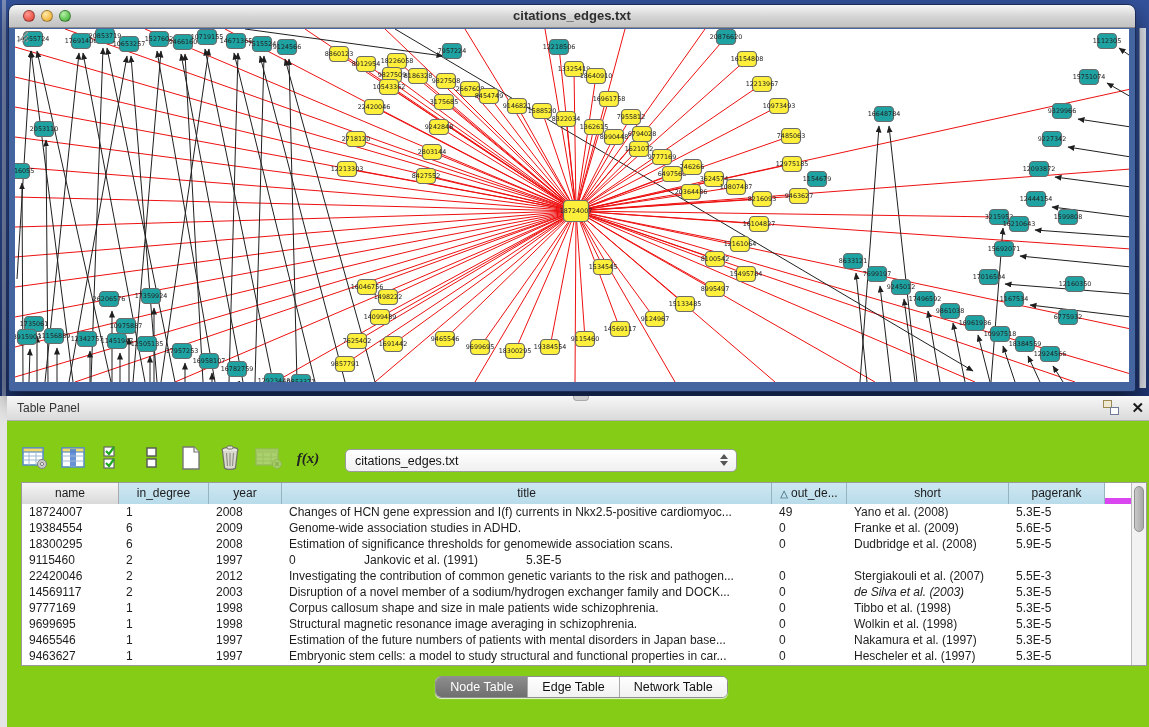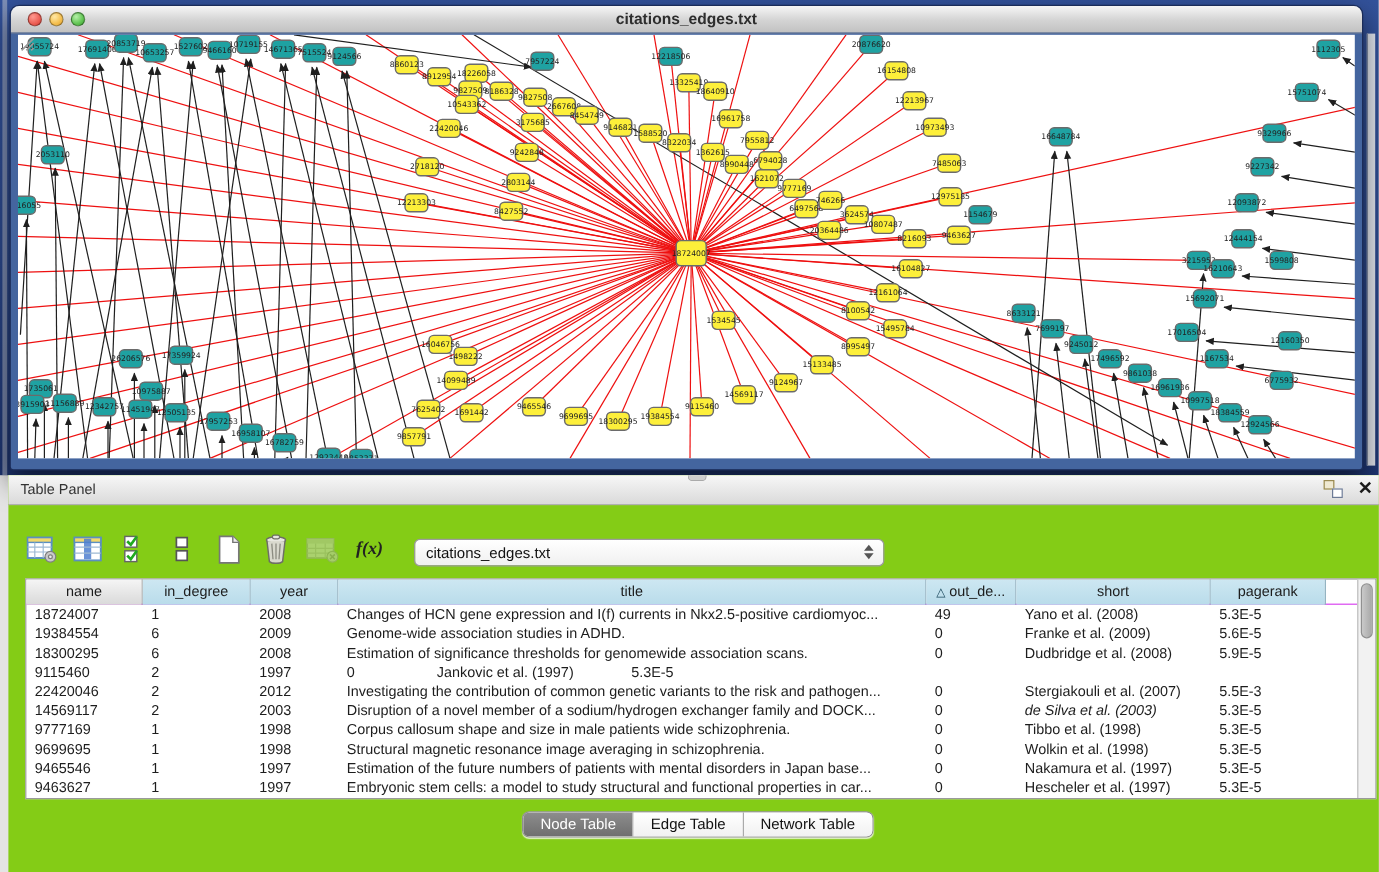--- a/index.html
+++ b/index.html
@@ -57,21 +57,21 @@
     font-size:12.5px; color:#111; padding-left:9px; position:relative; }
   .combo-arrows { position:absolute; right:8px; top:4px; display:flex; flex-direction:column; gap:2px; }
   .combo-arrows i { display:block; width:0; height:0; border-left:4px solid transparent;
     border-right:4px solid transparent; }
   .combo-arrows .up { border-bottom:5px solid #555; }
   .combo-arrows .dn { border-top:5px solid #555; }
 
   .grid-wrap { position:absolute; left:14px; top:86px; width:1126px; height:184px;
     background:#fff; border:1px solid #9a9a9a; display:flex; }
   .grid { width:1110px; }
-  .hdr-row { display:flex; height:21px; border-bottom:1px solid #d946ef; }
+  .hdr-row { display:flex; height:21px; border-bottom:6px solid #d946ef; }
   .hdr-cell { height:21px; font-size:12px; color:#1c1c1c; text-align:center; line-height:20px;
     background:linear-gradient(180deg,#cde7f2,#b9dcea); border-right:1px solid #94b4c2;
     overflow:hidden; white-space:nowrap; }
   .hdr-cell.plain { background:linear-gradient(180deg,#f5f5f5,#d9d9d9); border-right:1px solid #aaa; }
   .sort-glyph { font-size:10px; color:#1c4a5e; margin-right:3px; }
   .data-rows { }
   .t-row { display:flex; height:16px; }
   .t-cell { font-size:12px; color:#1d1d1d; line-height:16px; padding-left:7px;
     white-space:nowrap; overflow:hidden; }
   .vscroll { width:15px; background:#f2f2f2; border-left:1px solid #bcbcbc; position:relative; }
@@ -869,21 +869,21 @@
             <div class="t-cell" style="width: 490px;">Estimation of significance thresholds for genomewide association scans.</div>
             <div class="t-cell" style="width: 75px;">0</div>
             <div class="t-cell" style="width: 162px;">Dudbridge et al. (2008)</div>
             <div class="t-cell" style="width: 96px;">5.9E-5</div>
           </div>
           <div class="t-row">
             <div class="t-cell" style="width: 97px;">9115460</div>
             <div class="t-cell" style="width: 90px;">2</div>
             <div class="t-cell" style="width: 73px;">1997</div>
             <div class="t-cell" style="width: 75px;">0</div>
-            <div class="t-cell" style="width: 162px;">Jankovic et al. (1997)</div>
+            <div class="t-cell" style="width: 162px;">Jankovic et al. (1991)</div>
             <div class="t-cell" style="width: 96px;">5.3E-5</div>
           </div>
           <div class="t-row">
             <div class="t-cell" style="width: 97px;">22420046</div>
             <div class="t-cell" style="width: 90px;">2</div>
             <div class="t-cell" style="width: 73px;">2012</div>
             <div class="t-cell" style="width: 490px;">Investigating the contribution of common genetic variants to the risk and pathogen...</div>
             <div class="t-cell" style="width: 75px;">0</div>
             <div class="t-cell" style="width: 162px;">Stergiakouli et al. (2007)</div>
             <div class="t-cell" style="width: 96px;">5.5E-3</div>

